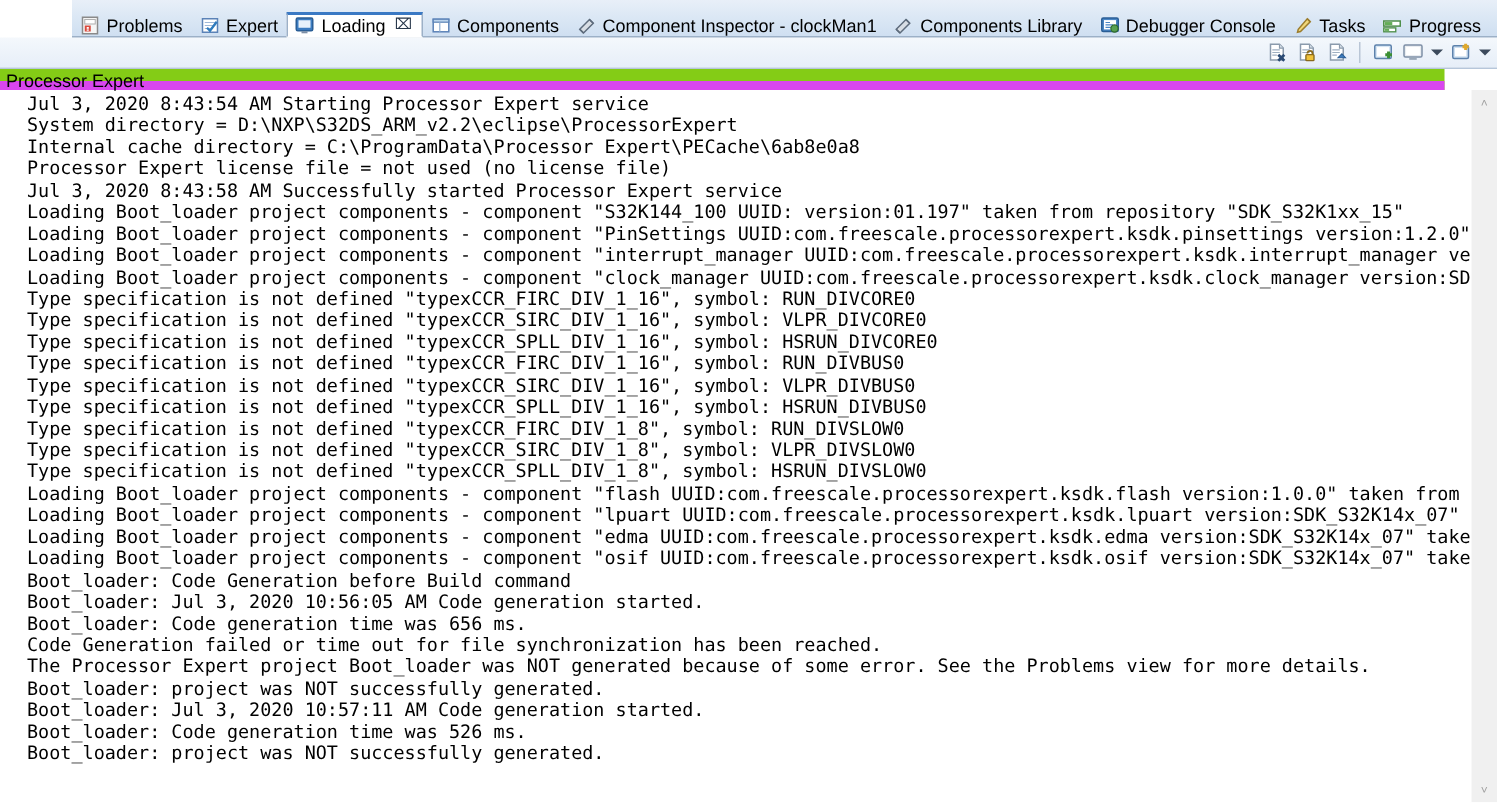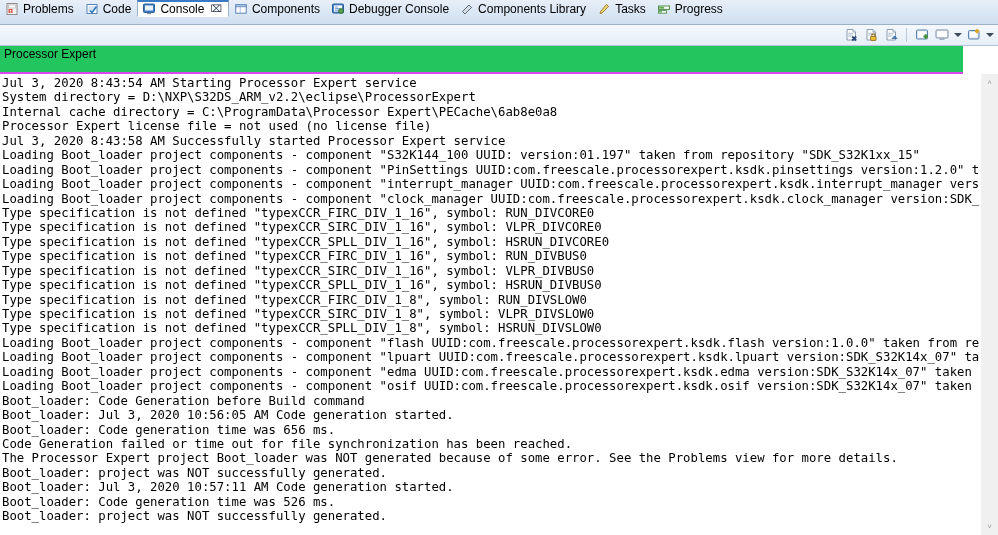--- a/index.html
+++ b/index.html
@@ -25,24 +25,25 @@
     flex-direction: column;
     background: #ffffff;
   }
 
   
   .tab-bar {
     height: 19px;
     min-height: 25px;
     box-sizing: border-box;
     display: flex;
-    align-items: flex-start;
+    align-items: flex-end;
     background: linear-gradient(to bottom, #e8eff8 0%, #dce8f5 45%, #cfdff1 100%);
     border-bottom: 1px solid #9cb0c7;
     position: relative;
+    margin-left: 48px;
   }
   .tab {
     display: flex;
     align-items: center;
     gap: 4px;
     padding: 0 6px 0 5px;
     font-size: 12px;
     color: #000000;
     white-space: nowrap;
     cursor: default;
@@ -118,30 +119,31 @@
     background: #ffffff;
     position: relative;
     overflow: hidden;
   }
   .console-title {
     font-family: "Liberation Sans", sans-serif;
     font-size: 12px;
     color: #000000;
     padding: 1px 0 1px 4px;
     line-height: 15px;
-    border-bottom: 2px solid #d946ef;
-    background: #22c55e;
-    height: 28px;
+    border-bottom: 6px solid #d946ef;
+    background: #84cc16;
+    height: 14px;
     box-sizing: border-box;
     width: 963px;
   }
   .console-scrollwrap {
     flex: 1 1 auto;
     display: flex;
     overflow: hidden;
+    margin-left: 16px;
   }
   .console-text {
     flex: 1 1 auto;
     font-family: "DejaVu Sans Mono", monospace;
     font-size: 12.3px;
     line-height: 14.45px;
     color: #000000;
     white-space: pre;
     overflow: hidden;
     padding: 2px 0 0 2px;
@@ -199,68 +201,78 @@
     </div>
 
     <div class="tab">
       <span class="tb-ico">
         <svg width="14" height="14" viewBox="0 0 14 14">
           <rect x="2" y="2.5" width="10" height="9" fill="#ffffff" stroke="#5b82b7" stroke-width="1"></rect>
           <path d="M3.5 5 h7 M3.5 7 h7 M3.5 9 h4" stroke="#9fb8d8" stroke-width=".8"></path>
           <path d="M5 8.5 L7 10.5 L11.5 4.5" stroke="#2f7bbd" stroke-width="1.6" fill="none"></path>
         </svg>
       </span>
-      <span class="tab-label">Code</span>
+      <span class="tab-label">Expert</span>
     </div>
 
     <div class="tab active">
       <span class="tb-ico">
         <svg width="14" height="14" viewBox="0 0 14 14">
           <rect x="1.5" y="2" width="11" height="8.5" rx="1" fill="#3c7cc0" stroke="#2a5e96" stroke-width="1"></rect>
           <rect x="3" y="3.5" width="8" height="5" fill="#e8f2fb"></rect>
           <rect x="5" y="10.8" width="4" height="1.4" fill="#7d8fa6"></rect>
         </svg>
       </span>
-      <span class="tab-label">Console</span>
+      <span class="tab-label">Loading</span>
       <span class="tab-close">⌧</span>
     </div>
 
     <div class="tab">
       <span class="tb-ico">
         <svg width="14" height="14" viewBox="0 0 14 14">
           <rect x="1.8" y="2.8" width="10.4" height="8.4" fill="#ffffff" stroke="#5b82b7" stroke-width="1"></rect>
           <rect x="1.8" y="2.8" width="10.4" height="2" fill="#bcd4ec" stroke="#5b82b7" stroke-width=".8"></rect>
           <path d="M6.2 4.8 v6.4" stroke="#8fadd0" stroke-width=".8"></path>
         </svg>
       </span>
       <span class="tab-label">Components</span>
     </div>
 
+    <div class="tab">
+      <span class="tb-ico">
+        <svg width="14" height="14" viewBox="0 0 14 14">
+          <path d="M2.5 9.5 L9 3 L11.5 5.5 L5 12 Z" fill="#d7dde4" stroke="#5d6b7c" stroke-width="1"></path>
+          <path d="M2.5 9.5 L5 12" stroke="#5d6b7c" stroke-width="1"></path>
+          <path d="M9 3 L11.5 5.5" stroke="#5d6b7c" stroke-width="1"></path>
+        </svg>
+      </span>
+      <span class="tab-label">Component Inspector - clockMan1</span>
+    </div>
+
+    <div class="tab">
+      <span class="tb-ico">
+        <svg width="14" height="14" viewBox="0 0 14 14">
+          <path d="M2.5 9.5 L9 3 L11.5 5.5 L5 12 Z" fill="#d7dde4" stroke="#5d6b7c" stroke-width="1"></path>
+          <path d="M2.5 9.5 L5 12" stroke="#5d6b7c" stroke-width="1"></path>
+          <path d="M9 3 L11.5 5.5" stroke="#5d6b7c" stroke-width="1"></path>
+        </svg>
+      </span>
+      <span class="tab-label">Components Library</span>
+    </div>
 
     <div class="tab">
       <span class="tb-ico">
         <svg width="14" height="14" viewBox="0 0 14 14">
           <rect x="1.5" y="2" width="11" height="9" rx="1" fill="#4a86c5" stroke="#2a5e96" stroke-width="1"></rect>
           <rect x="3" y="3.4" width="8" height="6.2" fill="#ffffff"></rect>
           <path d="M4 5 h3 M4 6.6 h5 M4 8.2 h4" stroke="#4a86c5" stroke-width=".8"></path>
           <circle cx="10" cy="9" r="2.4" fill="#57a050" stroke="#2f6b2c" stroke-width=".8"></circle>
         </svg>
       </span>
       <span class="tab-label">Debugger Console</span>
-    </div>
-
-    <div class="tab">
-      <span class="tb-ico">
-        <svg width="14" height="14" viewBox="0 0 14 14">
-          <path d="M2.5 9.5 L9 3 L11.5 5.5 L5 12 Z" fill="#d7dde4" stroke="#5d6b7c" stroke-width="1"></path>
-          <path d="M2.5 9.5 L5 12" stroke="#5d6b7c" stroke-width="1"></path>
-          <path d="M9 3 L11.5 5.5" stroke="#5d6b7c" stroke-width="1"></path>
-        </svg>
-      </span>
-      <span class="tab-label">Components Library</span>
     </div>
 
     <div class="tab">
       <span class="tb-ico">
         <svg width="14" height="14" viewBox="0 0 14 14">
           <path d="M9.5 2.5 L11.5 4.5 L5 11 L3 11.5 L3.5 9.5 Z" fill="#f0d77a" stroke="#9c7d2e" stroke-width="1"></path>
           <path d="M9.5 2.5 L11.5 4.5" stroke="#9c7d2e" stroke-width="1"></path>
         </svg>
       </span>
       <span class="tab-label">Tasks</span>

